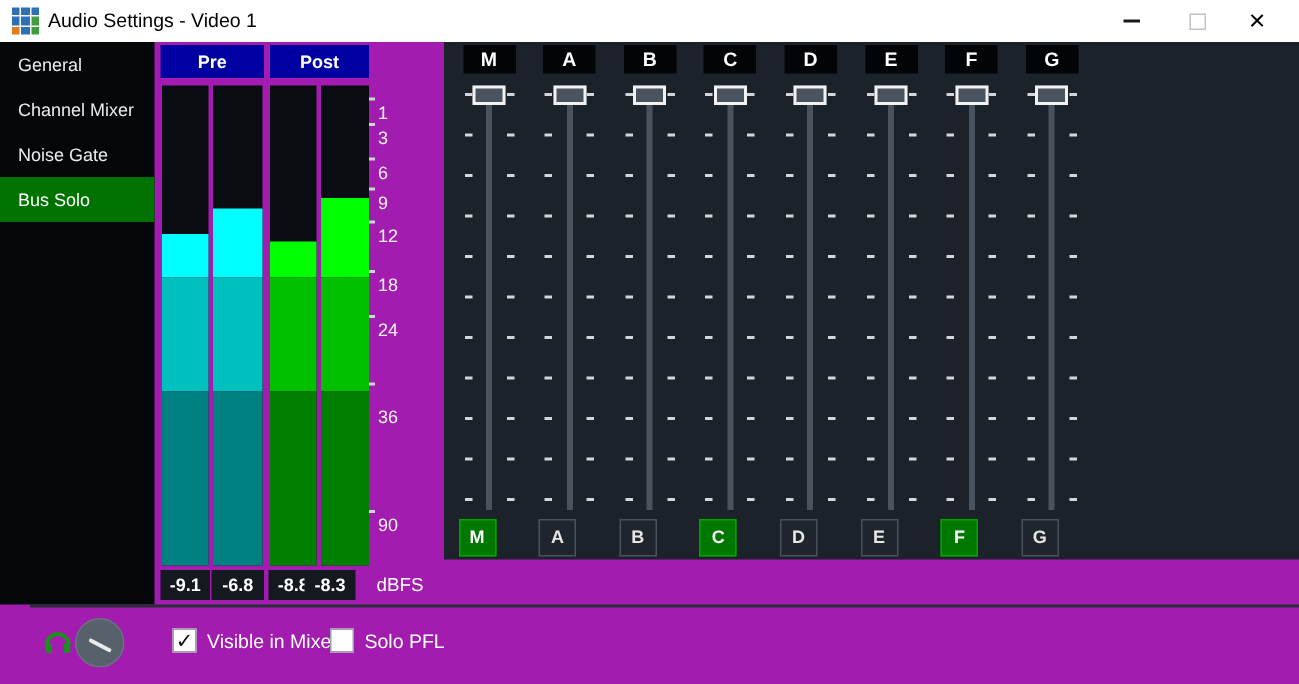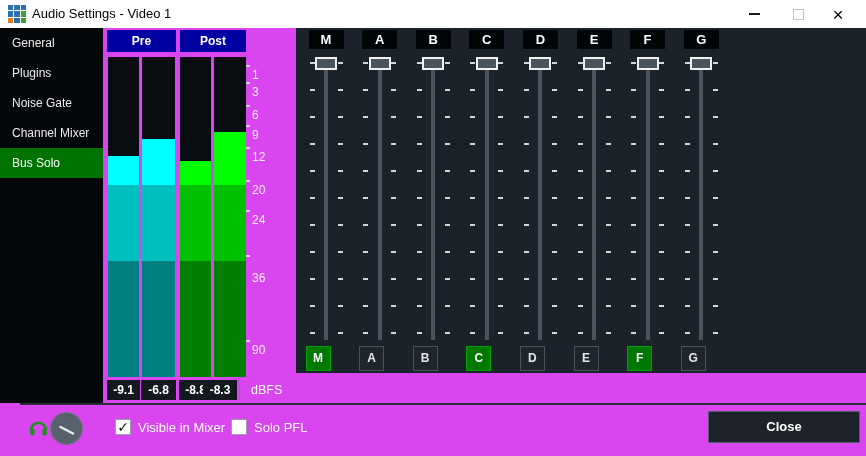--- a/index.html
+++ b/index.html
@@ -1,16 +1,16 @@
 <!DOCTYPE html>
 <html><head>
 <meta charset="utf-8">
 <style>
   html,body{margin:0;padding:0;background:#000;}
-  #win{position:relative;width:866px;height:456px;background:#d946ef;overflow:hidden;
+  #win{position:relative;width:866px;height:456px;background:#a21caf;overflow:hidden;
        font-family:"Liberation Sans","DejaVu Sans",sans-serif;-webkit-font-smoothing:antialiased;}
   
   #titlebar{position:absolute;left:0;top:0;width:866px;height:28px;background:#ffffff;}
   #app-icon{position:absolute;left:8px;top:5px;width:18px;height:18px;display:grid;
             grid-template-columns:repeat(3,1fr);grid-template-rows:repeat(3,1fr);gap:1px;}
   #app-icon div{width:100%;height:100%;}
   #win-title{position:absolute;left:32px;top:6px;font-size:13px;color:#000;}
   .winbtn{position:absolute;top:0;width:40px;height:28px;display:flex;align-items:center;justify-content:center;cursor:default;}
   #btn-min{right:92px;} #btn-max{right:48px;} #btn-close{right:8px;}
   #btn-min .dash{width:11px;height:2px;background:#1a1a1a;}
@@ -79,23 +79,22 @@
     <div class="winbtn" id="btn-max">
         <div class="box"></div>
       </div>
     <div class="winbtn" id="btn-close">
         <span>×</span>
       </div>
   </div>
 
   <div id="sidebar">
       <div class="side-item">General</div>
-      <div class="side-item">Plugins</div>
+      <div class="side-item">Channel Mixer</div>
       <div class="side-item">Noise Gate</div>
-      <div class="side-item">Channel Mixer</div>
       <div class="side-item selected">Bus Solo</div>
     </div>
 
   <div id="meter-zone">
     <div id="dbfs">dBFS</div>
   <div class="meter-header" style="left: 107px; width: 69px;">Pre</div>
       <div class="meter-bar" style="left: 108px; width: 31px;">
         <div class="meter-seg" style="top: 30.9%; height: 9.1%; background: rgb(0, 255, 255);"></div>
         <div class="meter-seg" style="top: 40%; height: 23.75%; background: rgb(0, 191, 191);"></div>
         <div class="meter-seg" style="top: 63.75%; height: 36.25%; background: rgb(0, 128, 128);"></div>
@@ -124,21 +123,21 @@
       <div class="scale-label" style="top: 68px;">1</div>
       <div class="scale-tick" style="top: 82px;"></div>
       <div class="scale-label" style="top: 85px;">3</div>
       <div class="scale-tick" style="top: 105px;"></div>
       <div class="scale-label" style="top: 108px;">6</div>
       <div class="scale-tick" style="top: 125px;"></div>
       <div class="scale-label" style="top: 128px;">9</div>
       <div class="scale-tick" style="top: 147px;"></div>
       <div class="scale-label" style="top: 150px;">12</div>
       <div class="scale-tick" style="top: 180px;"></div>
-      <div class="scale-label" style="top: 183px;">20</div>
+      <div class="scale-label" style="top: 183px;">18</div>
       <div class="scale-tick" style="top: 210px;"></div>
       <div class="scale-label" style="top: 213px;">24</div>
       <div class="scale-tick" style="top: 255px;"></div>
       <div class="scale-label" style="top: 258px; margin-top: 13px;">36</div>
       <div class="scale-tick" style="top: 340px;"></div>
       <div class="scale-label" style="top: 343px;">90</div>
     </div>
 
   <div id="fader-panel">
       <div class="ch-header" style="left: 12.5px;">M</div>
@@ -363,21 +362,20 @@
     <circle cx="16.5" cy="16.5" r="16" fill="#57616b" stroke="#6a747e" stroke-width="1"></circle>
     <line x1="10.5" y1="15" x2="23" y2="21.5" stroke="#e9ebed" stroke-width="2.5" stroke-linecap="round"></line>
   </svg>
 
   <div class="cb-row" style="left:115px">
     <div class="cb-box" id="cb0">
         <span id="cb0check">✓</span>
       </div>
     <div class="cb-label">Visible in Mixer</div>
   </div>
-  <div class="cb-row" style="left:231px">
+  <div class="cb-row" style="left:220px">
     <div class="cb-box" id="cb1">
         <span id="cb1check"></span>
       </div>
     <div class="cb-label">Solo PFL</div>
   </div>
 
-  <div id="close-btn">Close</div>
 </div>
 
 </body></html>

